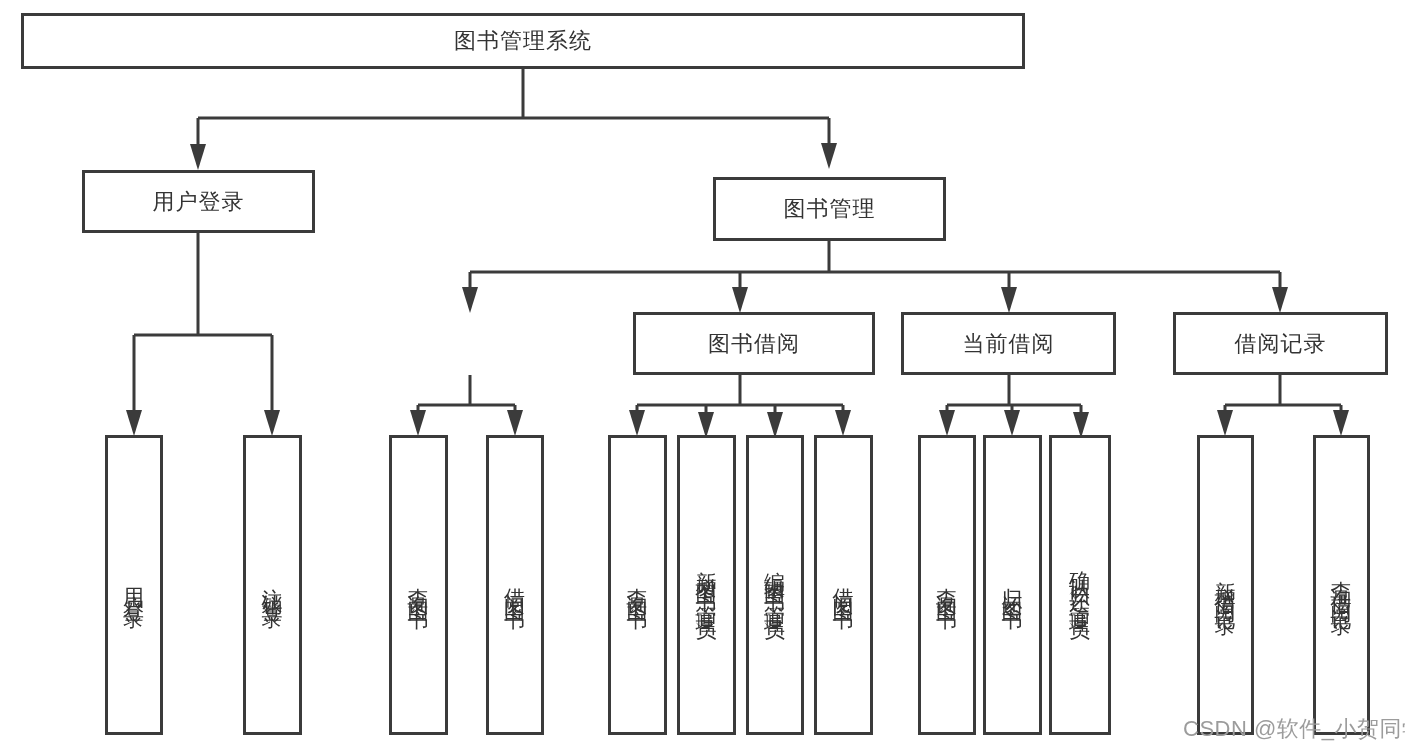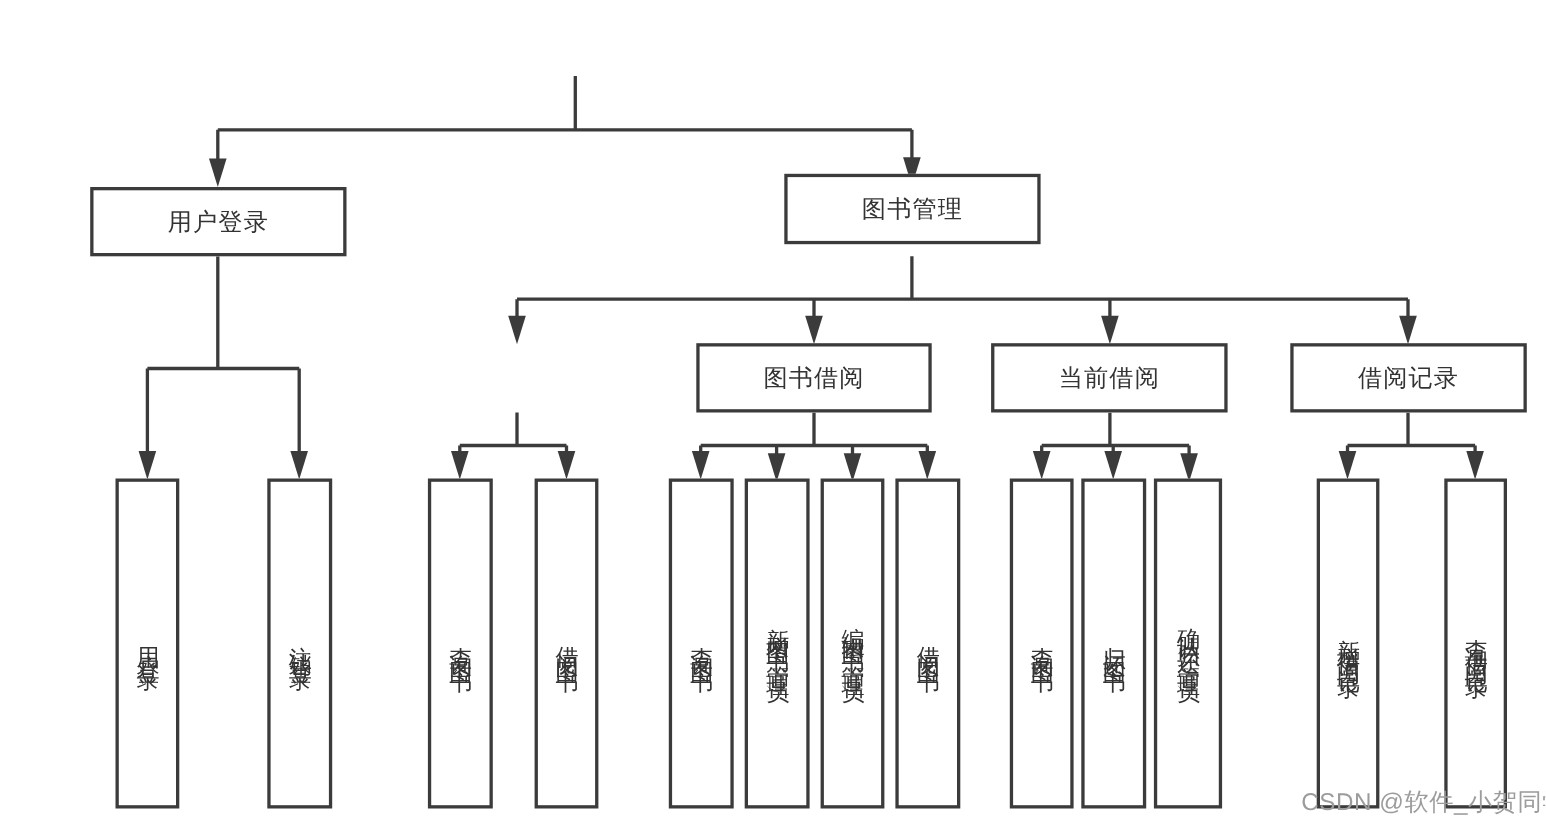--- a/index.html
+++ b/index.html
@@ -87,25 +87,26 @@
       <polygon points="767,412 783,412 775,438"></polygon>
       <polygon points="835,410 851,410 843,436"></polygon>
       <polygon points="939,410 955,410 947,436"></polygon>
       <polygon points="1004,410 1020,410 1012,436"></polygon>
       <polygon points="1073,412 1089,412 1081,438"></polygon>
       <polygon points="1217,410 1233,410 1225,436"></polygon>
       <polygon points="1333,410 1349,410 1341,436"></polygon>
     </g>
   </svg>
 
+  <div class="hnode" style="left:21px; top:13px; width:1004px; height:56px;">图书管理系统</div>
 
   <div class="hnode" style="left:82px; top:170px; width:233px; height:63px;">用户登录</div>
-  <div class="hnode" style="left:713px; top:158px; width:233px; height:64px;">图书管理</div>
+  <div class="hnode" style="left:713px; top:177px; width:233px; height:64px;">图书管理</div>
 
-  <div class="hnode" style="left:633px; top:312px; width:214px; height:63px;">图书借阅</div>
+  <div class="hnode" style="left:633px; top:312px; width:242px; height:63px;">图书借阅</div>
   <div class="hnode" style="left:901px; top:312px; width:215px; height:63px;">当前借阅</div>
   <div class="hnode" style="left:1173px; top:312px; width:215px; height:63px;">借阅记录</div>
 
   <div class="vnode" style="left:105px; width:58px;">用户登录</div>
   <div class="vnode" style="left:243px; width:59px;">注销登录</div>
 
   <div class="vnode" style="left:389px; width:59px;">查询图书</div>
   <div class="vnode" style="left:486px; width:58px;">借阅图书</div>
 
   <div class="vnode" style="left:608px; width:59px;">查询图书</div>

